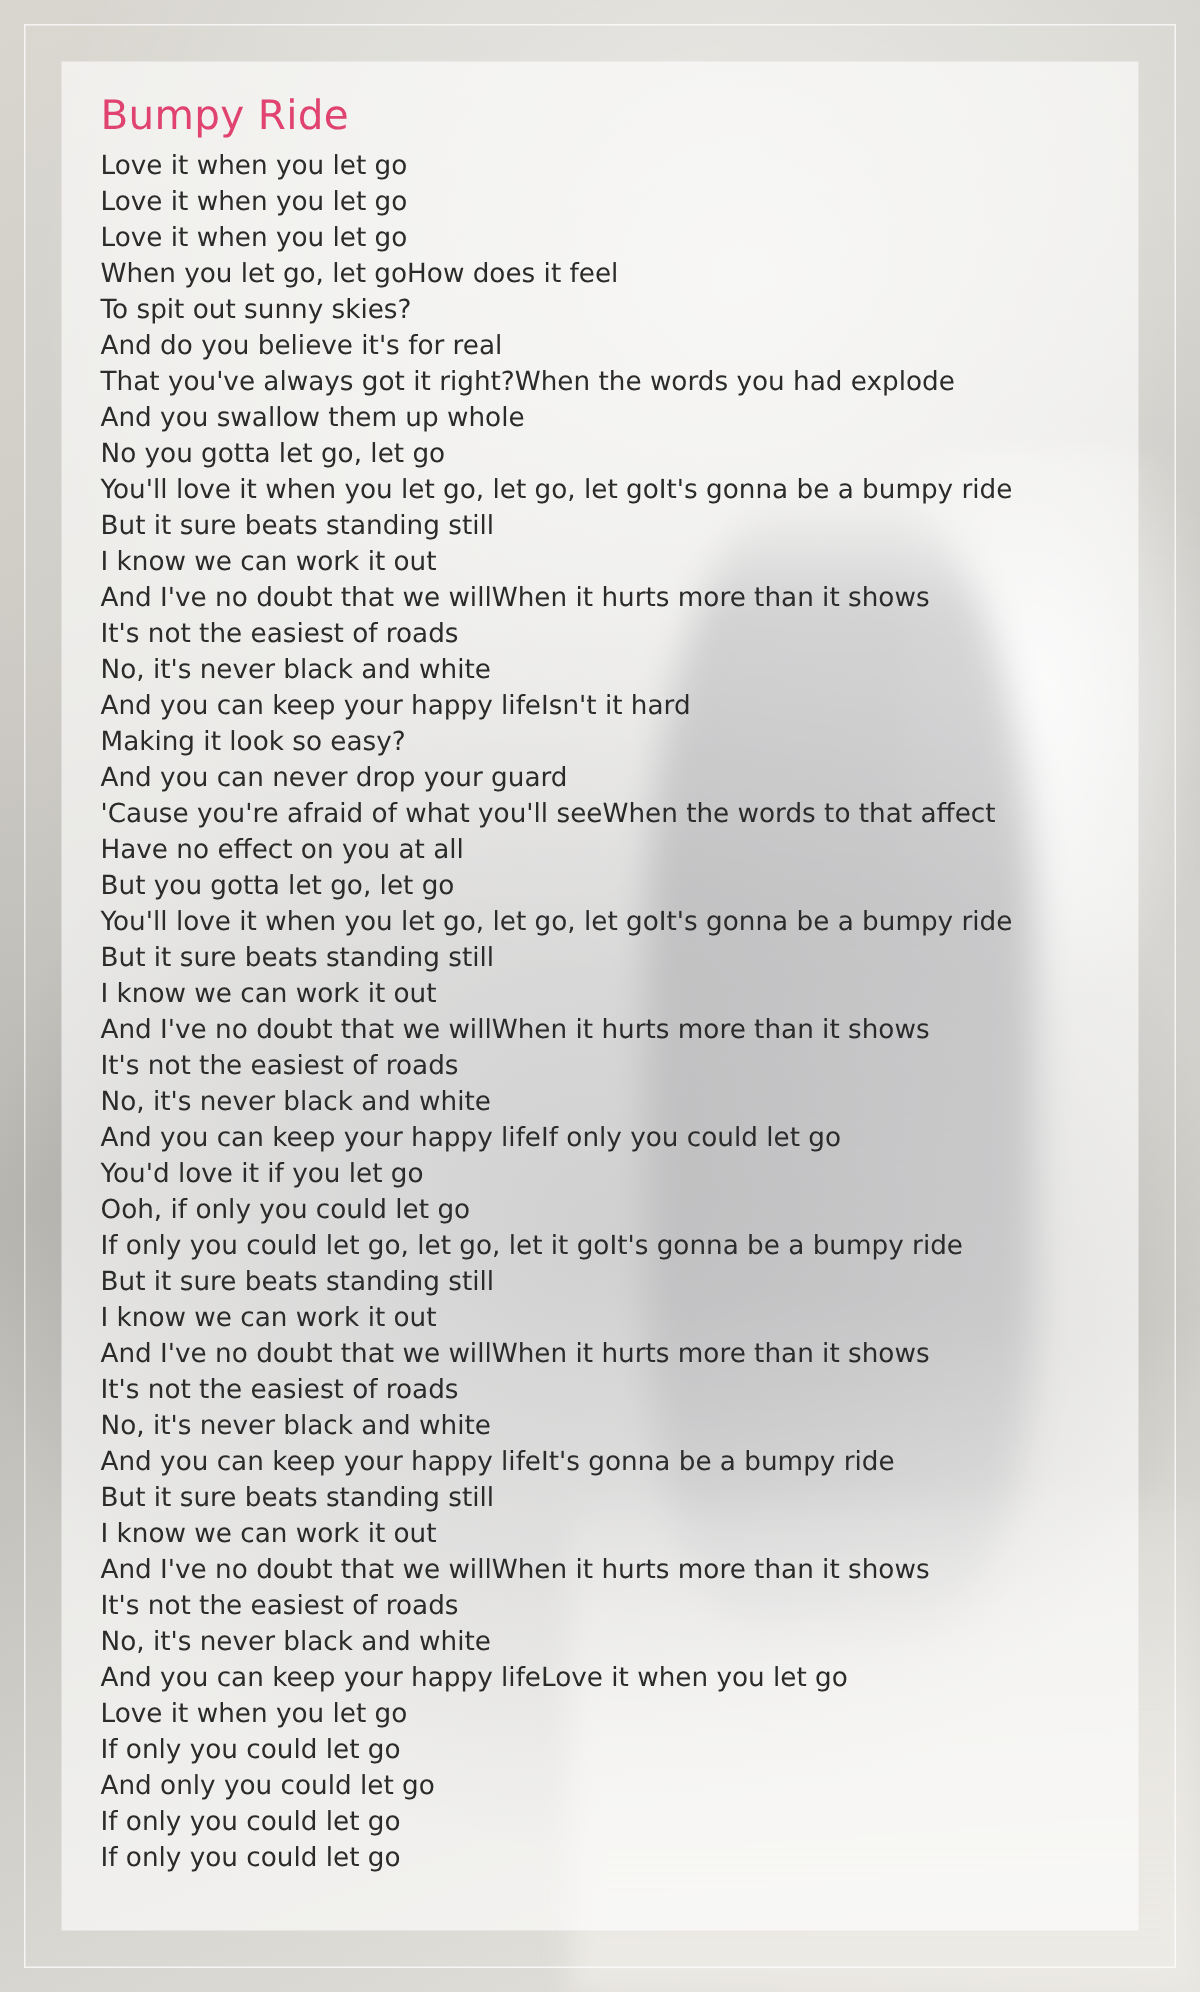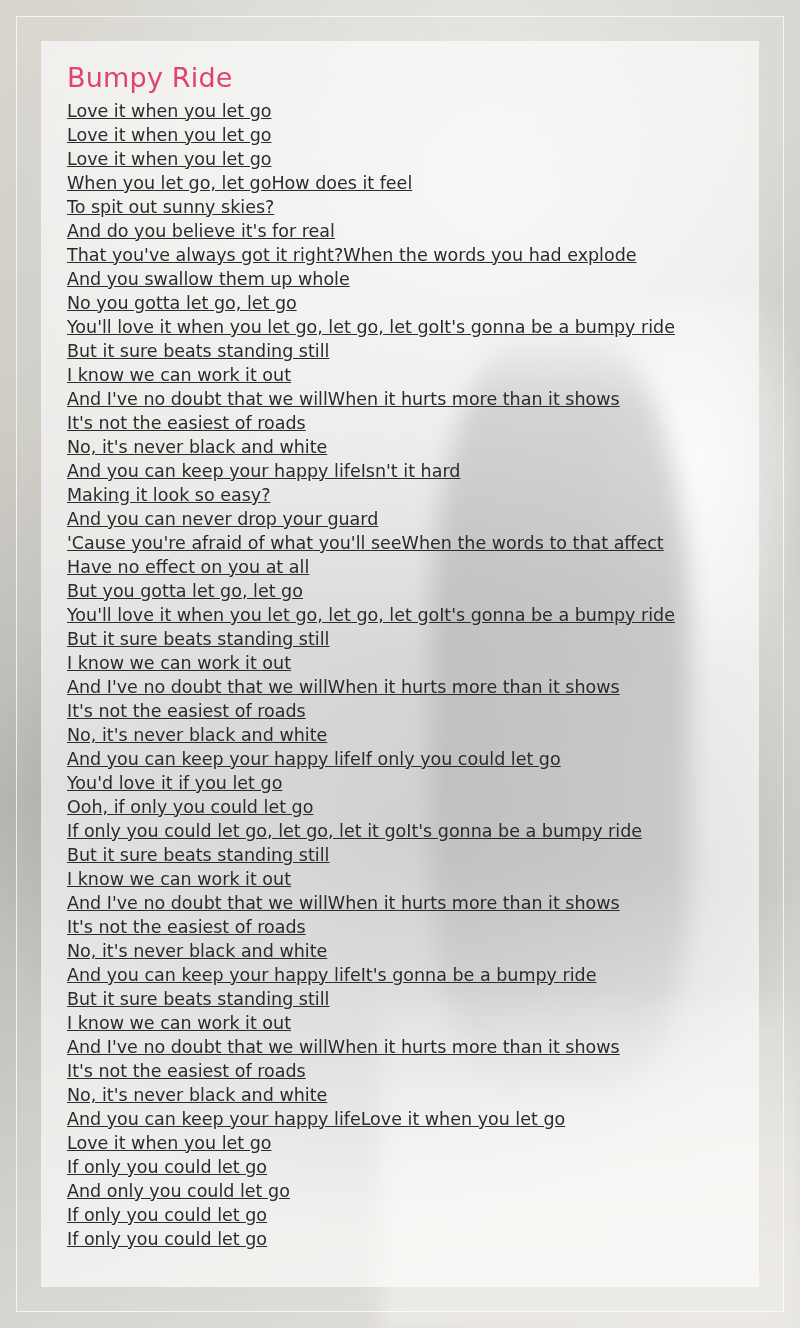--- a/index.html
+++ b/index.html
@@ -98,21 +98,20 @@
   .artist-link {
     color: #4a8fd0;
     text-decoration: underline;
     cursor: pointer;
   }
   .lyrics {
     font-size: 17.5px;
     line-height: 24px;
     color: #2b2b2b;
     white-space: pre-wrap;
-    text-decoration: underline;
   }
   .lyrics .line { display: block; }
 </style>
 </head>
 <body>
 
 <div id="page">
   <div id="photo-bright"></div>
   <div id="photo-figure"></div>
   <div id="photo-floor"></div>

